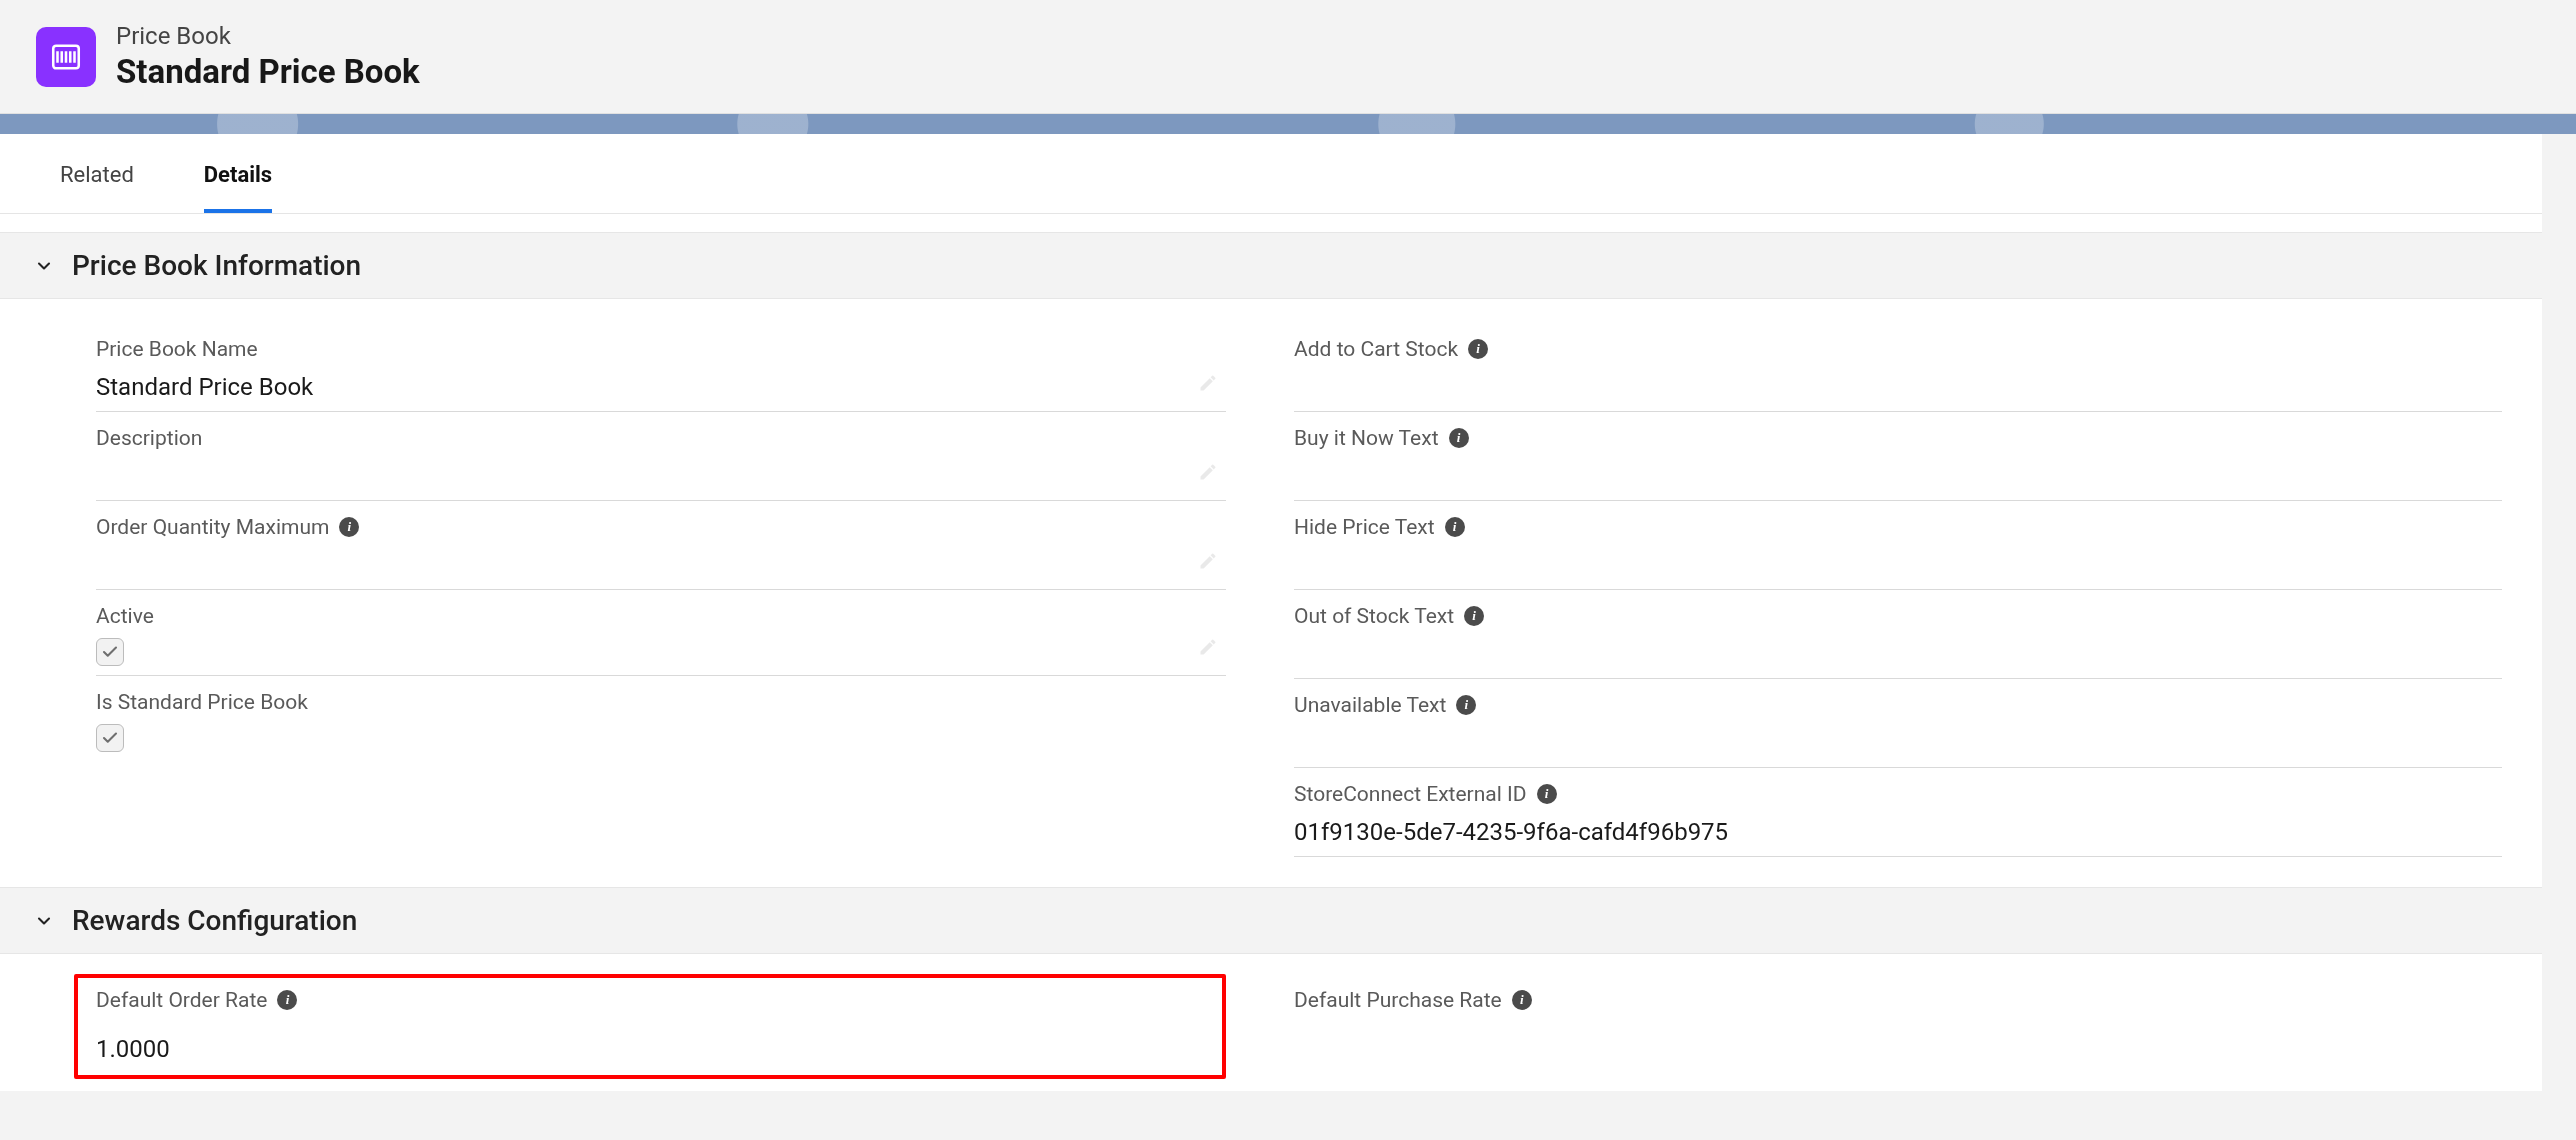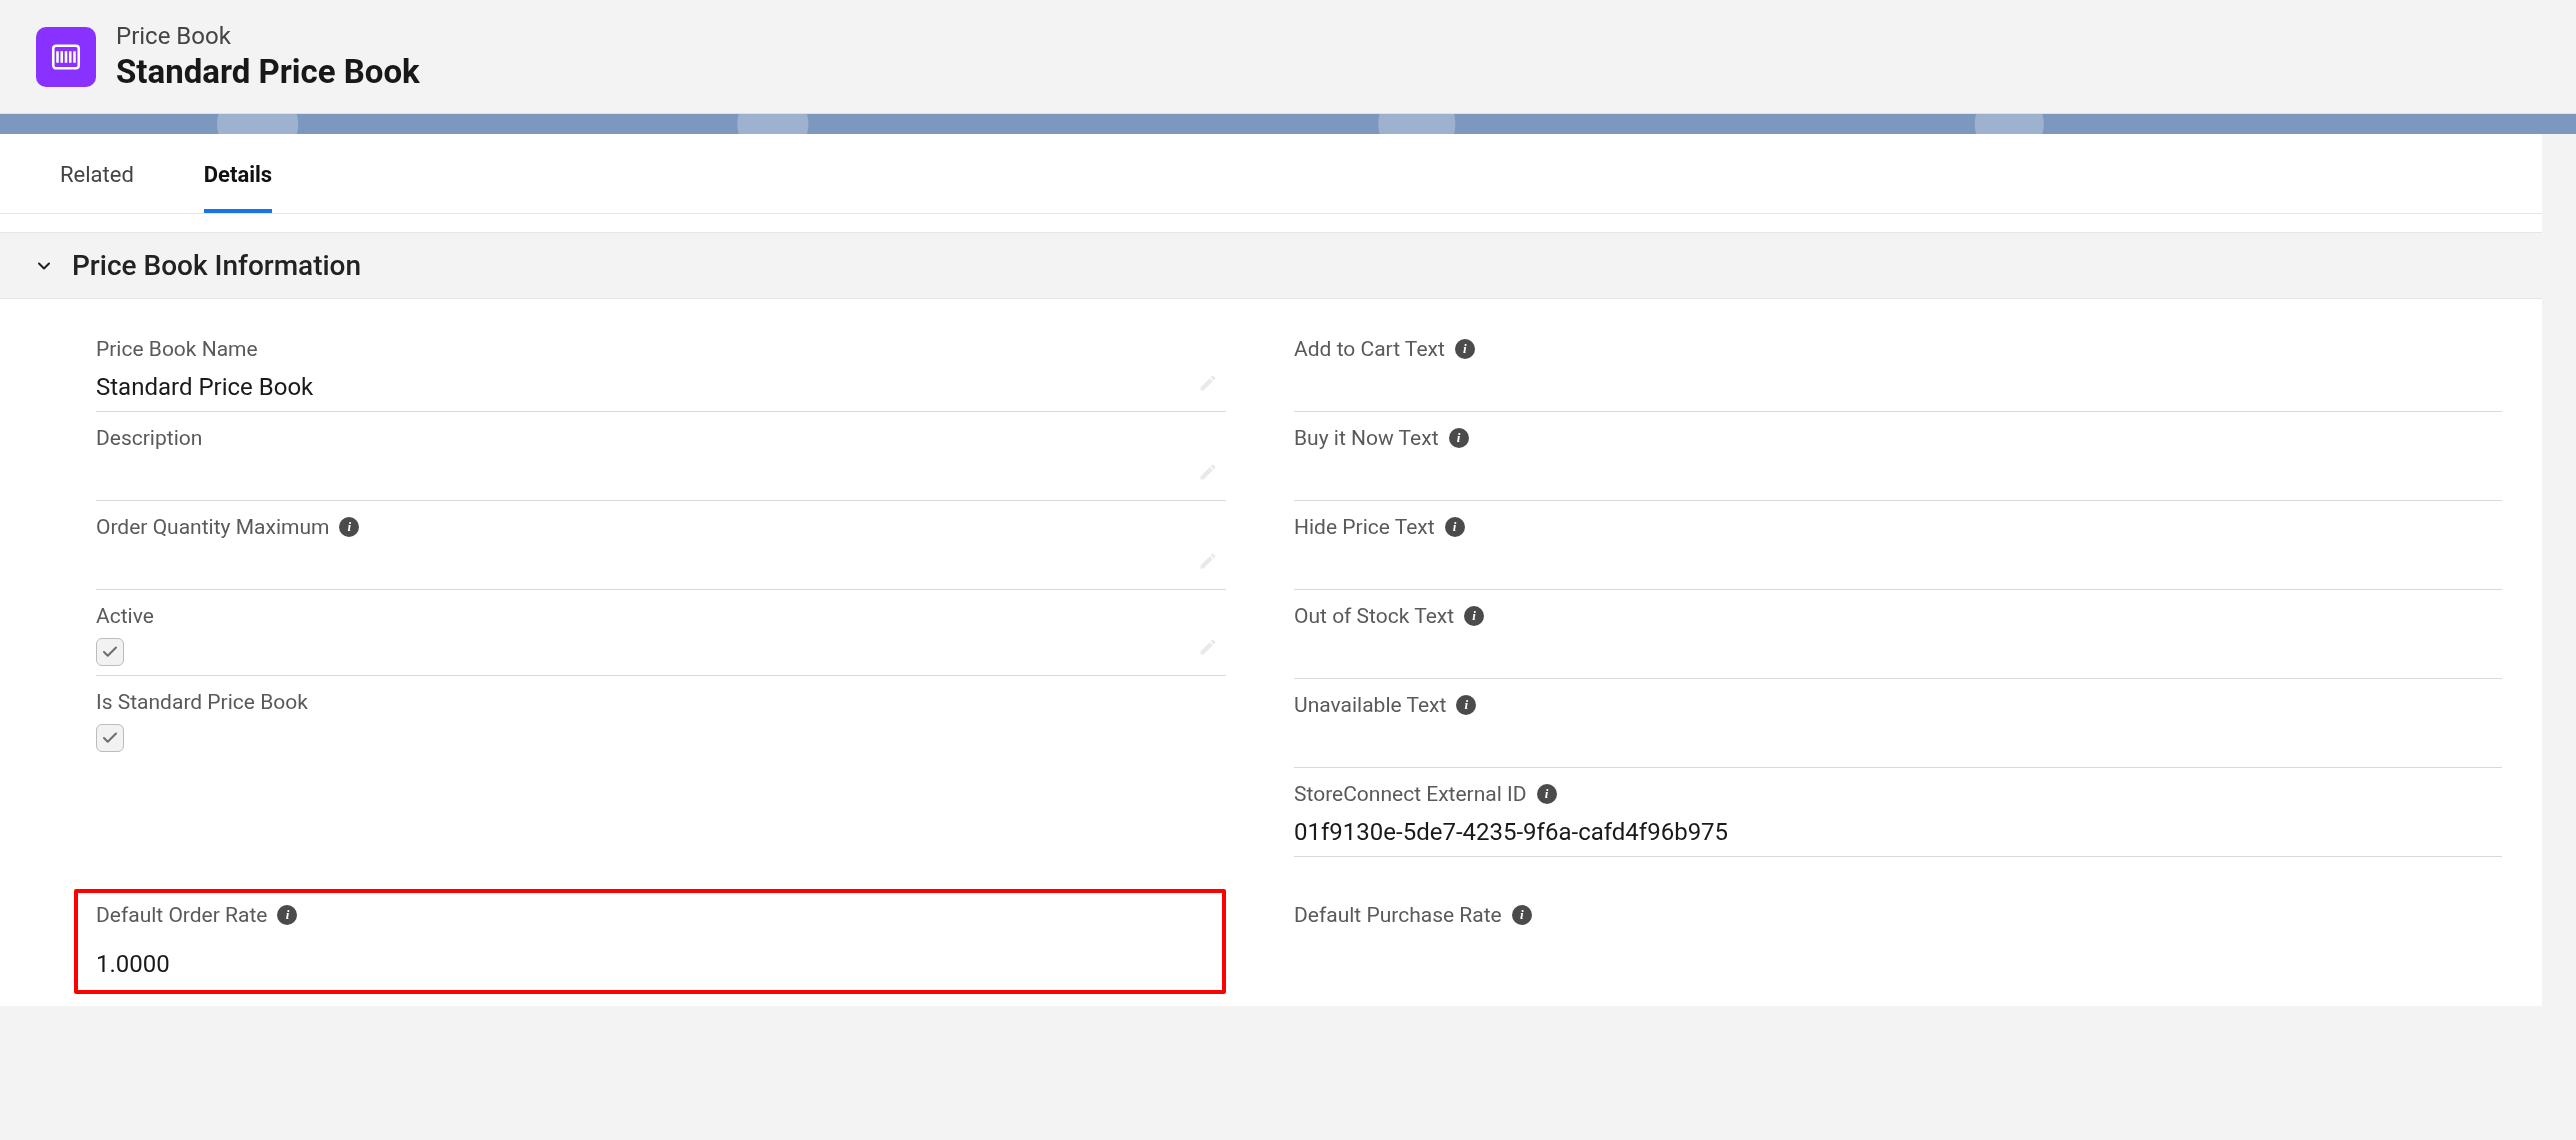--- a/index.html
+++ b/index.html
@@ -206,21 +206,21 @@
                 <path d="M20 6L9 17l-5-5" fill="none" stroke="#6f6f6f" stroke-width="2.8" stroke-linecap="round" stroke-linejoin="round"></path>
               </svg>
           </div>
         </div>
       </div>
 
       <div class="col">
 
         <div class="field">
           <div class="field-label">
-            <span>Add to Cart Text</span>
+            <span>Add to Cart Stock</span>
             <span class="info-dot">i</span>
           </div>
           <div class="field-value"></div>
         </div>
 
         <div class="field">
           <div class="field-label">
             <span>Buy it Now Text</span>
             <span class="info-dot">i</span>
           </div>
@@ -256,20 +256,28 @@
             <span>StoreConnect External ID</span>
             <span class="info-dot">i</span>
           </div>
           <div class="field-value">01f9130e-5de7-4235-9f6a-cafd4f96b975</div>
         </div>
       </div>
     </div>
   </div>
 
   <div class="section">
+    <div class="section-header">
+      <span class="chevron">
+        <svg viewBox="0 0 24 24" width="20" height="20">
+            <path d="M6 9l6 6 6-6" fill="none" stroke="#222" stroke-width="2.5" stroke-linecap="round" stroke-linejoin="round"></path>
+          </svg>
+      </span>
+      <span class="section-title">Rewards Configuration</span>
+    </div>
 
     <div class="section-body" style="padding-top:20px;">
 
       <div class="col">
         <div class="highlight-box">
           <div>
             <div class="field-label">
               <span>Default Order Rate</span>
               <span class="info-dot">i</span>
             </div>

